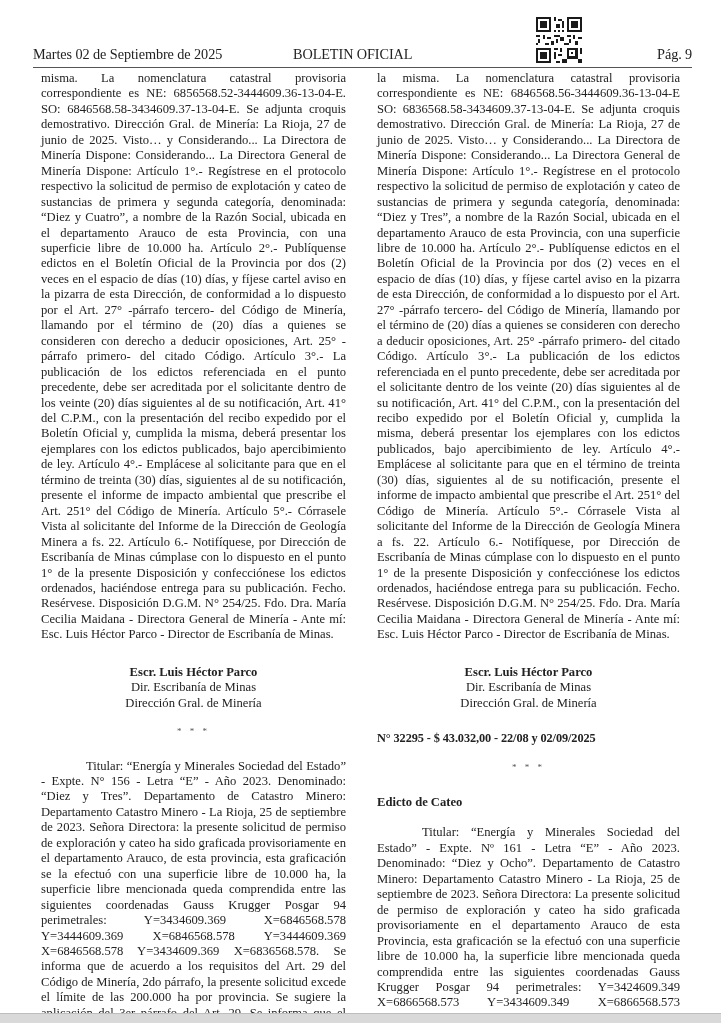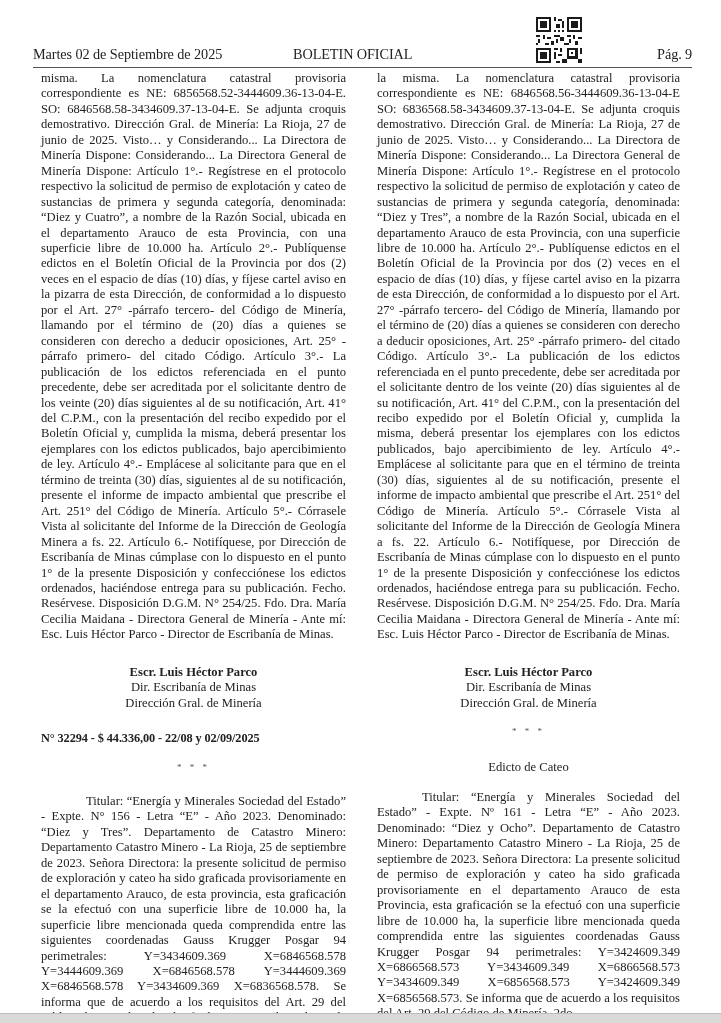--- a/index.html
+++ b/index.html
@@ -29,21 +29,21 @@
     text-align: justify; hyphens: none;
   }
   .col-left { left: 33px; width: 321px; }
   .col-right { left: 369px; width: 319px; }
   .column p { margin: 8px; }
   .indent { text-indent: 45px; }
   .sig { text-align: center; margin-top: 22px !important; }
   .sig .name { font-weight: bold; }
   .pubref { font-weight: bold; margin-top: 20px !important; font-size: 12.3px; letter-spacing: -0.1px;}
   .stars { text-align: center; margin-top: 13px !important; font-size: 9px; letter-spacing: 3px; color:#555; }
-  .section-title { text-align: center; font-weight: normal; margin-top: 20px !important; }
+  .section-title { text-align: left; font-weight: bold; margin-top: 20px !important; }
   .gap { margin-top: 19px !important; }
   .gap-sm { margin-top: 15px !important; }
   .bottom-bar {
     position: absolute; left: 0; top: 1013px; width: 721px; height: 10px;
     background: #d9d9d9; border-top: 1px solid #bdbdbd;
   }
 </style>
 </head>
 <body>
 
@@ -101,30 +101,30 @@
   <span class="hdr-text hdr-page">Pág. 9</span>
 </div>
 
 <div class="column col-left">
   <p>misma. La nomenclatura catastral provisoria correspondiente es NE: 6856568.52-3444609.36-13-04-E. SO: 6846568.58-3434609.37-13-04-E. Se adjunta croquis demostrativo. Dirección Gral. de Minería: La Rioja, 27 de junio de 2025. Visto… y Considerando... La Directora de Minería Dispone: Considerando... La Directora General de Minería Dispone: Artículo 1°.- Regístrese en el protocolo respectivo la solicitud de permiso de explotación y cateo de sustancias de primera y segunda categoría, denominada: “Diez y Cuatro”, a nombre de la Razón Social, ubicada en el departamento Arauco de esta Provincia, con una superficie libre de 10.000 ha. Artículo 2°.- Publíquense edictos en el Boletín Oficial de la Provincia por dos (2) veces en el espacio de días (10) días, y fíjese cartel aviso en la pizarra de esta Dirección, de conformidad a lo dispuesto por el Art. 27° -párrafo tercero- del Código de Minería, llamando por el término de (20) días a quienes se consideren con derecho a deducir oposiciones, Art. 25° -párrafo primero- del citado Código. Artículo 3°.- La publicación de los edictos referenciada en el punto precedente, debe ser acreditada por el solicitante dentro de los veinte (20) días siguientes al de su notificación, Art. 41° del C.P.M., con la presentación del recibo expedido por el Boletín Oficial y, cumplida la misma, deberá presentar los ejemplares con los edictos publicados, bajo apercibimiento de ley. Artículo 4°.- Emplácese al solicitante para que en el término de treinta (30) días, siguientes al de su notificación, presente el informe de impacto ambiental que prescribe el Art. 251° del Código de Minería. Artículo 5°.- Córrasele Vista al solicitante del Informe de la Dirección de Geología Minera a fs. 22. Artículo 6.- Notifíquese, por Dirección de Escribanía de Minas cúmplase con lo dispuesto en el punto 1° de la presente Disposición y confecciónese los edictos ordenados, haciéndose entrega para su publicación. Fecho. Resérvese. Disposición D.G.M. N° 254/25. Fdo. Dra. María Cecilia Maidana - Directora General de Minería - Ante mí: Esc. Luis Héctor Parco - Director de Escribanía de Minas.</p>
   <div class="sig">
     <div class="name">Escr. Luis Héctor Parco</div>
     <div>Dir. Escribanía de Minas</div>
     <div>Dirección Gral. de Minería</div>
   </div>
-  <p class="pubref">N° 32294 - $ 44.336,00 - 22/08 y 02/09/2025</p>
   <p class="stars">* * *</p>
   <p class="indent gap">Titular: “Energía y Minerales Sociedad del Estado” - Expte. N° 156 - Letra “E” - Año 2023. Denominado: “Diez y Tres”. Departamento de Catastro Minero: Departamento Catastro Minero - La Rioja, 25 de septiembre de 2023. Señora Directora: la presente solicitud de permiso de exploración y cateo ha sido graficada provisoriamente en el departamento Arauco, de esta provincia, esta graficación se la efectuó con una superficie libre de 10.000 ha, la superficie libre mencionada queda comprendida entre las siguientes coordenadas Gauss Krugger Posgar 94 perimetrales: Y=3434609.369 X=6846568.578 Y=3444609.369 X=6846568.578 Y=3444609.369 X=6846568.578 Y=3434609.369 X=6836568.578. Se informa que de acuerdo a los requisitos del Art. 29 del Código de Minería, 2do párrafo, la presente solicitud excede el límite de las 200.000 ha por provincia. Se sugiere la aplicación del 3er párrafo del Art. 29. Se informa que el presente Cateo se ubica dentro de la zona 10, de interés de investigación establecida por Ley N° 10.608/23, atento a la fecha de cargo en foja 3, debiendo su titular tener presente lo establecido en</p>
 </div>
 
 <div class="column col-right">
   <p>la misma. La nomenclatura catastral provisoria correspondiente es NE: 6846568.56-3444609.36-13-04-E SO: 6836568.58-3434609.37-13-04-E. Se adjunta croquis demostrativo. Dirección Gral. de Minería: La Rioja, 27 de junio de 2025. Visto… y Considerando... La Directora de Minería Dispone: Considerando... La Directora General de Minería Dispone: Artículo 1°.- Regístrese en el protocolo respectivo la solicitud de permiso de explotación y cateo de sustancias de primera y segunda categoría, denominada: “Diez y Tres”, a nombre de la Razón Social, ubicada en el departamento Arauco de esta Provincia, con una superficie libre de 10.000 ha. Artículo 2°.- Publíquense edictos en el Boletín Oficial de la Provincia por dos (2) veces en el espacio de días (10) días, y fíjese cartel aviso en la pizarra de esta Dirección, de conformidad a lo dispuesto por el Art. 27° -párrafo tercero- del Código de Minería, llamando por el término de (20) días a quienes se consideren con derecho a deducir oposiciones, Art. 25° -párrafo primero- del citado Código. Artículo 3°.- La publicación de los edictos referenciada en el punto precedente, debe ser acreditada por el solicitante dentro de los veinte (20) días siguientes al de su notificación, Art. 41° del C.P.M., con la presentación del recibo expedido por el Boletín Oficial y, cumplida la misma, deberá presentar los ejemplares con los edictos publicados, bajo apercibimiento de ley. Artículo 4°.- Emplácese al solicitante para que en el término de treinta (30) días, siguientes al de su notificación, presente el informe de impacto ambiental que prescribe el Art. 251° del Código de Minería. Artículo 5°.- Córrasele Vista al solicitante del Informe de la Dirección de Geología Minera a fs. 22. Artículo 6.- Notifíquese, por Dirección de Escribanía de Minas cúmplase con lo dispuesto en el punto 1° de la presente Disposición y confecciónese los edictos ordenados, haciéndose entrega para su publicación. Fecho. Resérvese. Disposición D.G.M. N° 254/25. Fdo. Dra. María Cecilia Maidana - Directora General de Minería - Ante mí: Esc. Luis Héctor Parco - Director de Escribanía de Minas.</p>
   <div class="sig">
     <div class="name">Escr. Luis Héctor Parco</div>
     <div>Dir. Escribanía de Minas</div>
     <div>Dirección Gral. de Minería</div>
   </div>
+  <p class="pubref">N° 32295 - $ 43.032,00 - 22/08 y 02/09/2025</p>
   <p class="stars">* * *</p>
   <p class="section-title">Edicto de Cateo</p>
   <p class="indent gap-sm">Titular: “Energía y Minerales Sociedad del Estado” - Expte. Nº 161 - Letra “E” - Año 2023. Denominado: “Diez y Ocho”. Departamento de Catastro Minero: Departamento Catastro Minero - La Rioja, 25 de septiembre de 2023. Señora Directora: La presente solicitud de permiso de exploración y cateo ha sido graficada provisoriamente en el departamento Arauco de esta Provincia, esta graficación se la efectuó con una superficie libre de 10.000 ha, la superficie libre mencionada queda comprendida entre las siguientes coordenadas Gauss Krugger Posgar 94 perimetrales: Y=3424609.349 X=6866568.573 Y=3434609.349 X=6866568.573 Y=3434609.349 X=6856568.573 Y=3424609.349 X=6856568.573. Se informa que de acuerdo a los requisitos del Art. 29 del Código de Minería, 2do</p>
 </div>
 
 <div class="bottom-bar"></div>
 
 </body></html>

